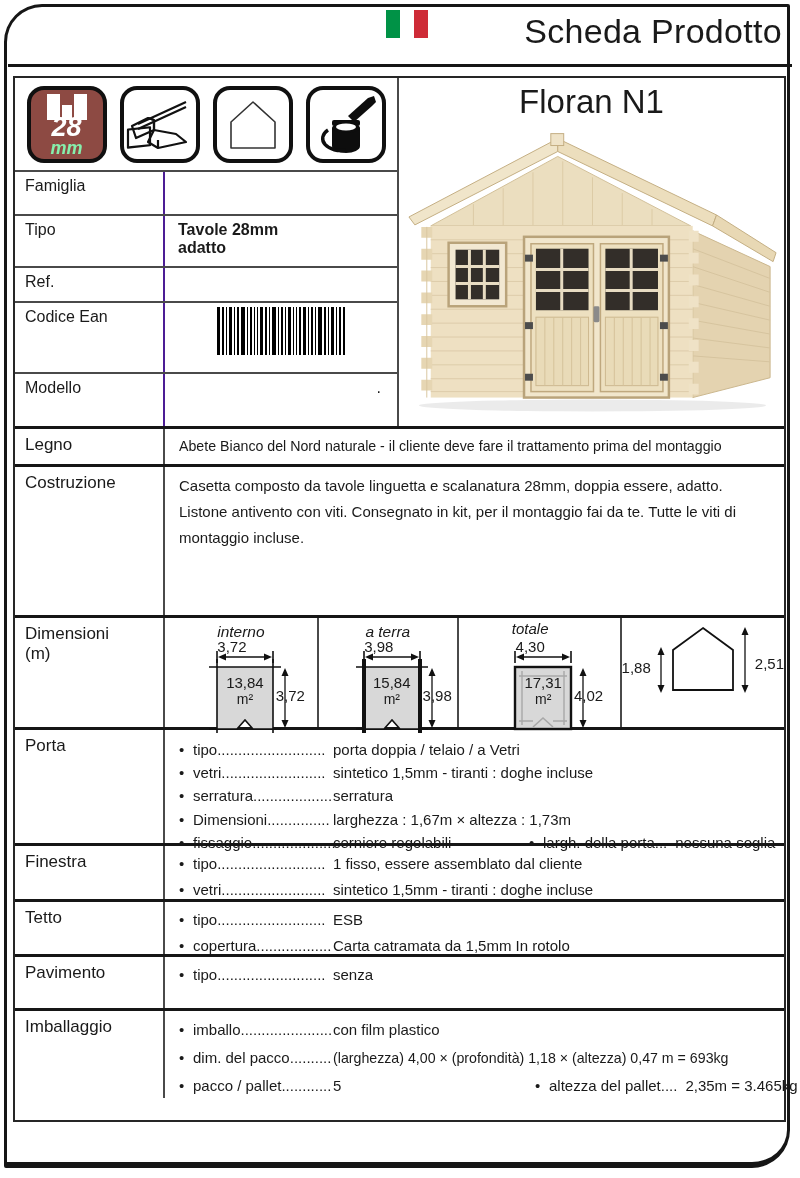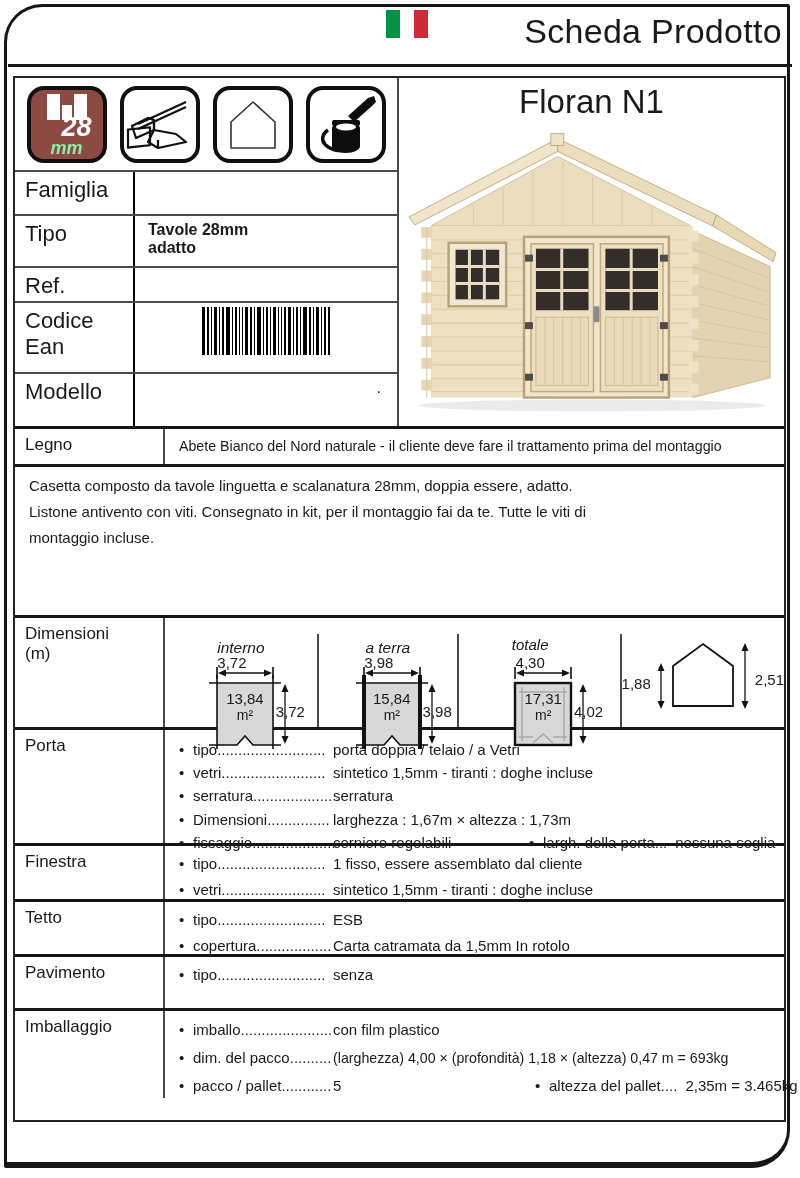--- a/index.html
+++ b/index.html
@@ -22,27 +22,27 @@
   .top-left{width:384px;box-sizing:border-box;border-right:2px solid #4a4a4a;display:flex;flex-direction:column;}
   .icons-row{height:94px;box-sizing:border-box;border-bottom:2px solid #4a4a4a;display:flex;align-items:center;padding:0 6px;gap:13px;justify-content:center;}
   .icon-box{width:80px;height:77px;box-sizing:border-box;border:4px solid #101010;border-radius:17px;background:#fff;position:relative;overflow:hidden;}
   .icon-box svg{position:absolute;inset:0;}
   .badge{background:#8d4a43;}
   .badge .profile{position:absolute;top:4px;left:50%;transform:translateX(-50%);width:44px;height:26px;}
   .badge .profile i{position:absolute;background:#fff;}
   .badge .p-left{left:2px;top:0;width:13px;height:26px;}
   .badge .p-right{right:2px;top:0;width:13px;height:26px;}
   .badge .p-mid{left:17px;top:11px;width:10px;height:15px;}
-  .badge-28{position:absolute;top:24px;left:10px;width:100%;text-align:center;color:#fff;font-size:27px;font-weight:bold;font-style:italic;line-height:27px;}
+  .badge-28{position:absolute;top:24px;left:0;width:100%;text-align:center;color:#fff;font-size:27px;font-weight:bold;font-style:italic;line-height:27px;}
   .badge-mm{position:absolute;top:49px;left:0;width:100%;text-align:center;color:#86efac;font-size:18px;font-weight:bold;font-style:italic;line-height:18px;}
 
   .info-rows{flex:1;display:flex;flex-direction:column;}
   .info-row{display:flex;box-sizing:border-box;border-bottom:2px solid #4a4a4a;}
   .info-row:last-child{border-bottom:none;}
-  .info-label{width:120px;box-sizing:border-box;border-right:2px solid #000000;padding:5px 4px 0 10px;font-size:22px;}
+  .info-label{width:150px;box-sizing:border-box;border-right:2px solid #4c1d95;padding:5px 4px 0 10px;font-size:16px;}
   .info-value{flex:1;padding:5px 8px 0 13px;font-size:16px;white-space:pre-line;}
   .info-row.bold .info-value{font-weight:bold;}
   .info-row.dot .info-value{text-align:right;padding-right:16px;}
   .barcode-wrap{flex:1;display:flex;justify-content:center;align-items:flex-start;padding-top:4px;}
 
   .top-right{flex:1;display:flex;flex-direction:column;}
   .product-title{text-align:center;font-size:33px;padding-top:5px;height:44px;}
   .product-photo{flex:1;position:relative;}
   .product-photo svg{position:absolute;inset:0;width:100%;height:100%;}
 
@@ -60,21 +60,21 @@
   .spec-val.fixed190{width:190px;flex-shrink:0;}
   .spec-val.fixed196{width:196px;flex-shrink:0;}
   .spec-val.small{font-size:14.2px;}
   .k2{margin-right:8px;}
 
   .lh23 .spec-line{line-height:23.2px;}
   .lh26 .spec-line{line-height:26px;}
   .lh27 .spec-line{line-height:27.5px;}
 
   
-  .dims{display:flex;padding:0!important;margin-top:16px;}
+  .dims{display:flex;padding:0!important;}
   .dim-cell{box-sizing:border-box;border-right:2px solid #4a4a4a;padding-top:5px;position:relative;}
   .dim-cell:last-child{border-right:none;}
   .dc0{width:154px;} .dc1{width:140px;} .dc2{width:163px;} .dc3{flex:1;}
   .dg-title{text-align:center;font-style:italic;font-size:15.5px;height:18px;}
   .dg{position:relative;height:92px;margin-top:0;padding-left:8px;}
   .dg svg{position:absolute;left:50%;transform:translateX(-50%);top:0;}
   .dg-wnum{position:absolute;top:-3px;left:0;width:124px;text-align:center;font-size:15px;}
   .dg-wnum span{display:inline-block;transform:translateX(-13px);}
   .dg-area{position:absolute;top:34px;left:0;width:124px;text-align:center;font-size:15px;line-height:16px;}
   .dg-area .unit{display:block;font-size:14px;}
@@ -226,20 +226,21 @@
   </div>
 
   <div class="section-row" style="height:35px;border-top:none">
     <div class="sec-label">Legno</div>
     <div class="sec-content">
         <div class="sec-text small" style="line-height:22px">Abete Bianco del Nord naturale - il cliente deve fare il trattamento prima del montaggio</div>
       </div>
   </div>
 
   <div class="section-row" style="height:151px">
+    <div class="sec-label">Costruzione</div>
     <div class="sec-content">
         <div class="sec-text">Casetta composto da tavole linguetta e scalanatura 28mm, doppia essere, adatto.
 Listone antivento con viti. Consegnato in kit, per il montaggio fai da te. Tutte le viti di
 montaggio incluse.</div>
       </div>
   </div>
 
   <div class="section-row" style="height:112px">
     <div class="sec-label">Dimensioni
 (m)</div>

